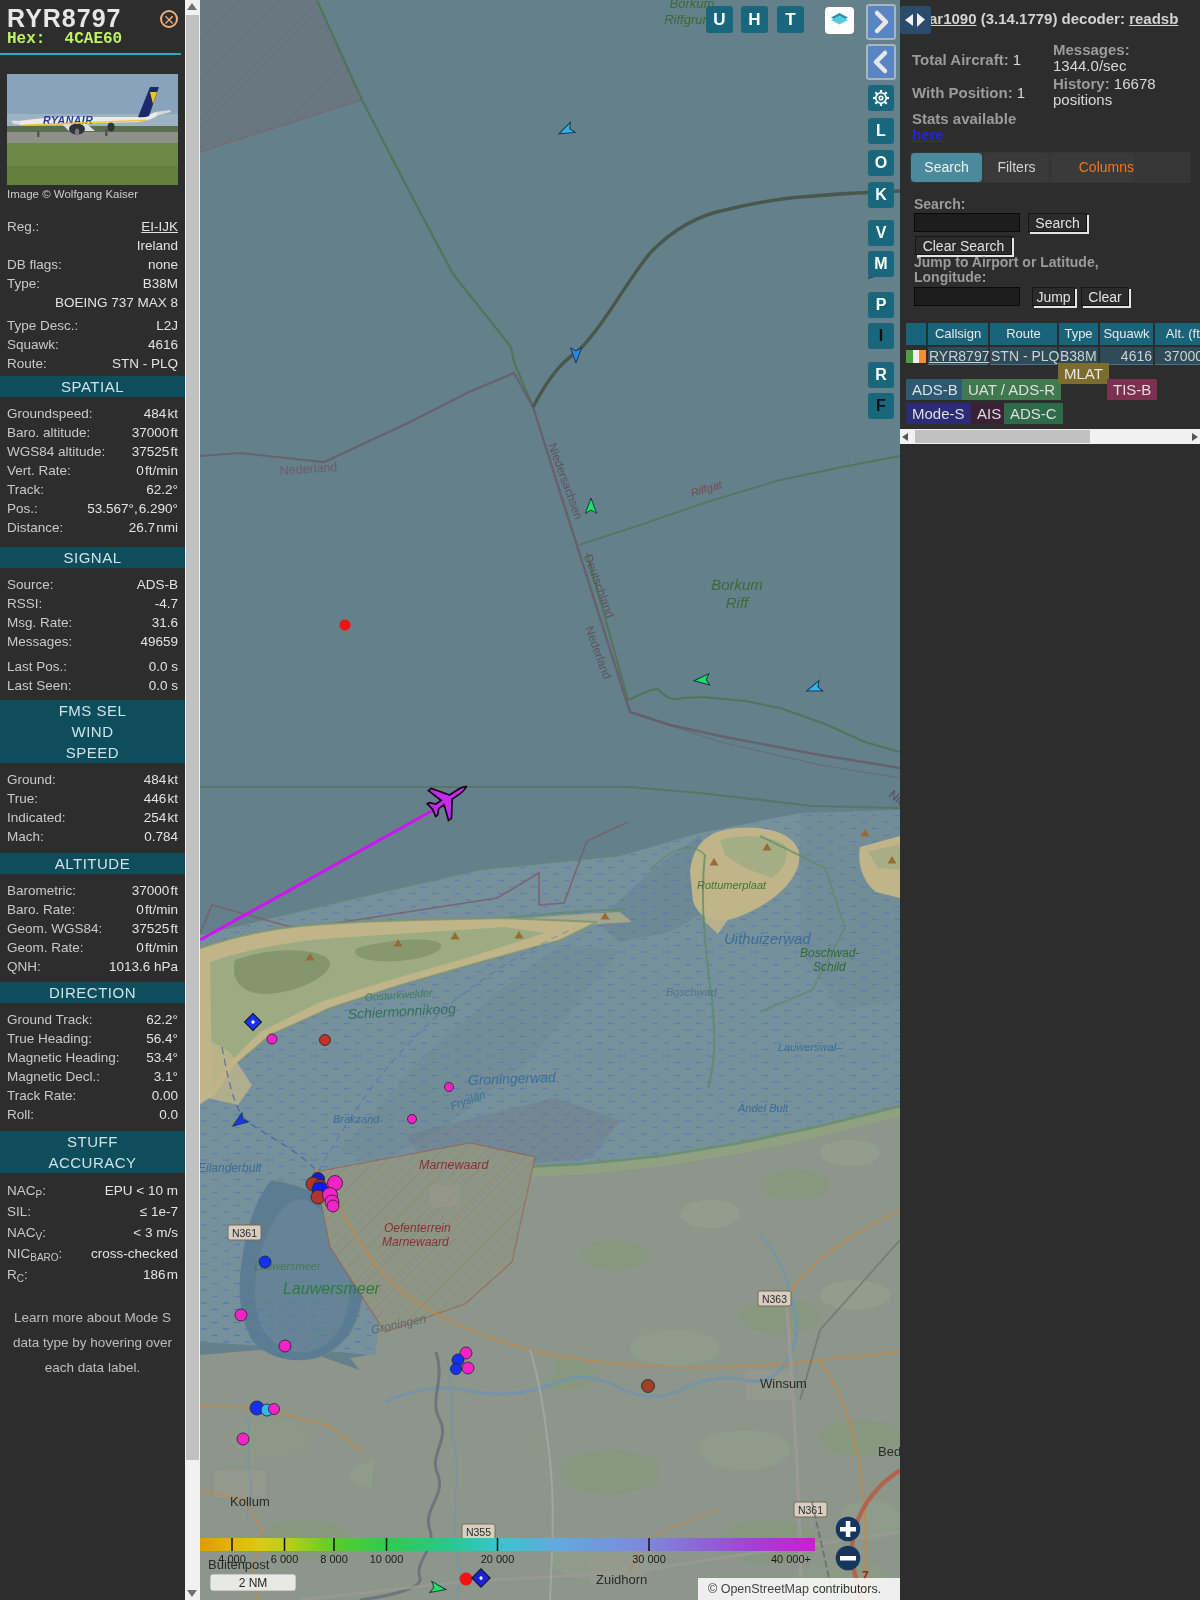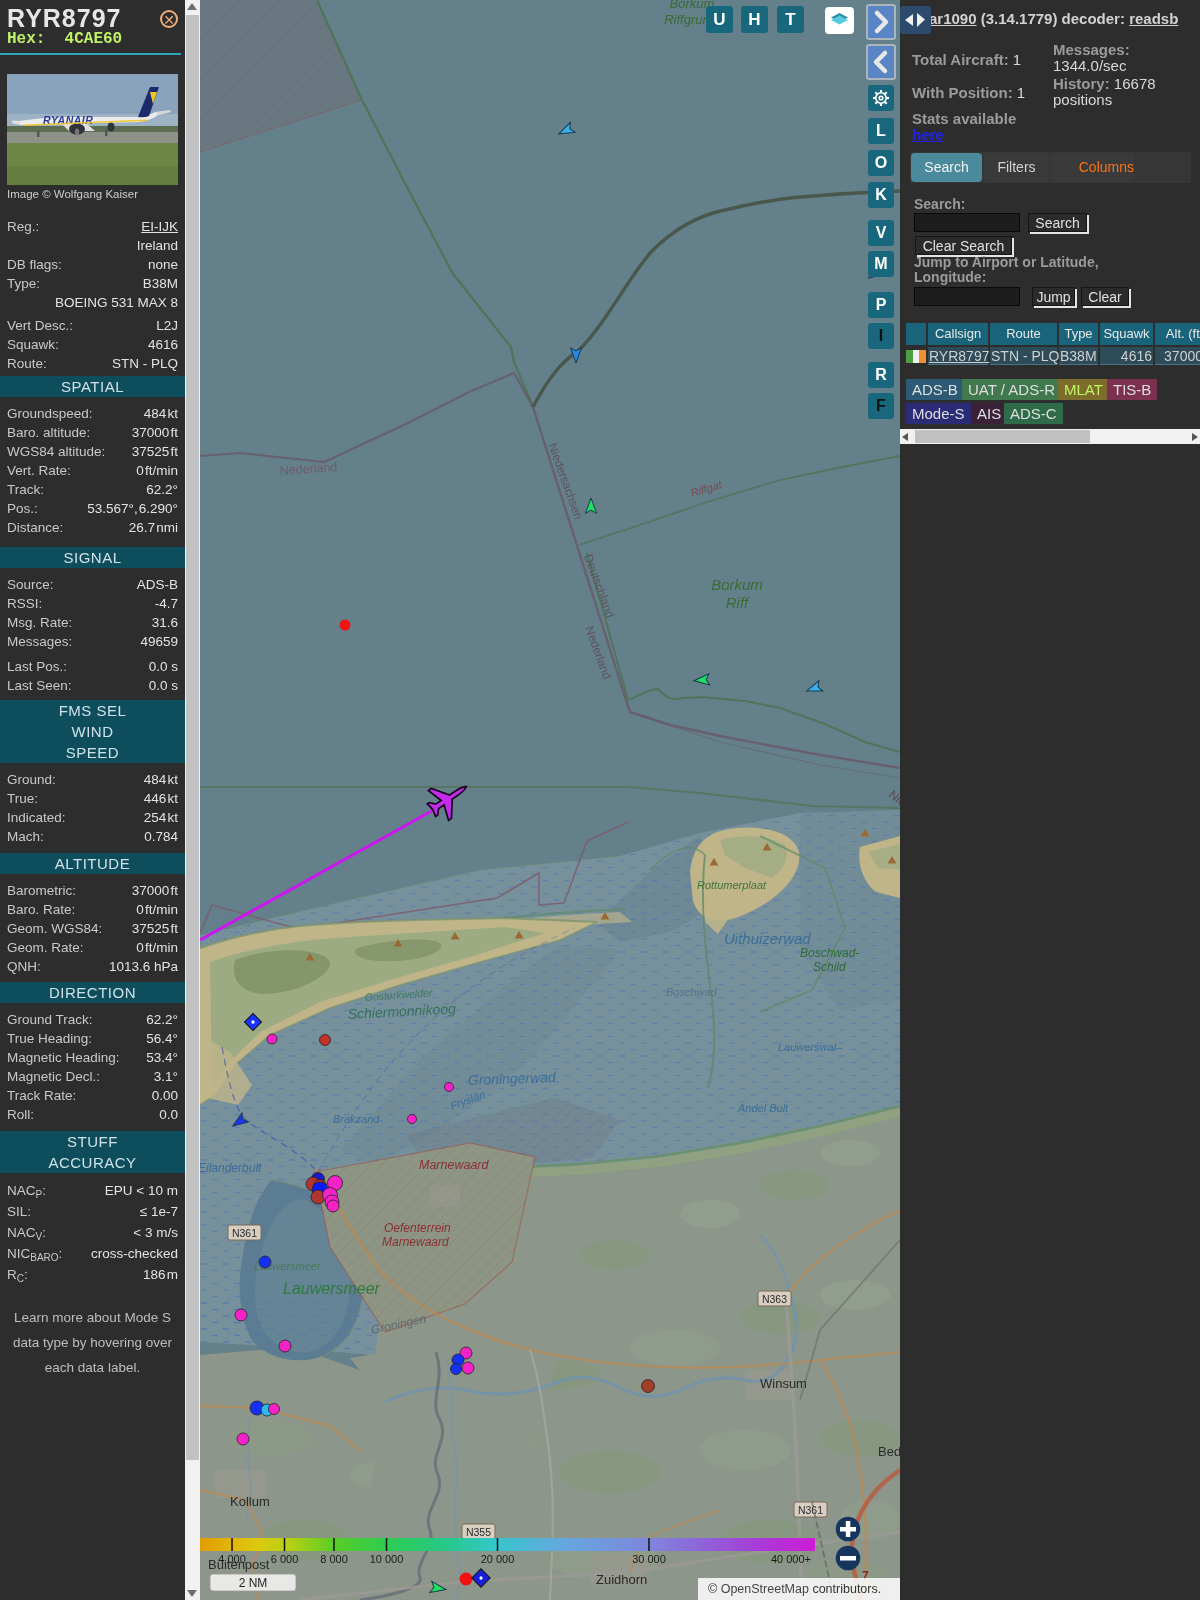--- a/index.html
+++ b/index.html
@@ -73,24 +73,24 @@
       </div>
     <div class="row">
         <span>DB flags:</span>
         <b>none</b>
       </div>
     <div class="row">
         <span>Type:</span>
         <b>B38M</b>
       </div>
     <div class="row" style="justify-content:flex-end;">
-        <b>BOEING 531 MAX 8</b>
+        <b>BOEING 737 MAX 8</b>
       </div>
     <div class="row" style="margin-top:4px;">
-        <span>Vert Desc.:</span>
+        <span>Type Desc.:</span>
         <b>L2J</b>
       </div>
     <div class="row">
         <span>Squawk:</span>
         <b>4616</b>
       </div>
     <div class="row">
         <span>Route:</span>
         <b>STN - PLQ</b>
       </div>
@@ -616,21 +616,21 @@
     </div>
     <div class="tc" style="left:22px; width:60px;"><span style="text-decoration:underline;">RYR8797</span></div>
     <div class="tc" style="left:84px; width:67px;">STN - PLQ</div>
     <div class="tc" style="left:153px; width:39px;">B38M</div>
     <div class="tc" style="left:194px; width:53px; text-align:right;">4616</div>
     <div class="tc" style="left:249px; width:49px; text-align:right;">37000</div>
   </div>
 
   <div class="badge" style="left:6px; top:379px; background:#2c5a74;">ADS-B</div>
   <div class="badge" style="left:62px; top:379px; background:#41794e;">UAT / ADS-R</div>
-  <div class="badge" style="left:158px; top:379px; background:#7c6d2c; color:#bef264;">MLAT</div>
+  <div class="badge" style="left:158px; top:363px; background:#7c6d2c; color:#e5e5e5;">MLAT</div>
   <div class="badge" style="left:207px; top:379px; background:#7c3150;">TIS-B</div>
   <div class="badge" style="left:6px; top:403px; background:#2b2b78;">Mode-S</div>
   <div class="badge" style="left:71px; top:403px; background:#3a2138;">AIS</div>
   <div class="badge" style="left:104px; top:403px; background:#2e6b49;">ADS-C</div>
 
   <div style="position:absolute; left:0; top:429px; width:300px; height:15px; background:#f1f1f1;">
     <div style="position:absolute; left:2px; top:3.5px; width:0; height:0; border-top:4.5px solid transparent; border-bottom:4.5px solid transparent; border-right:6px solid #555;"></div>
     <div style="position:absolute; left:15px; top:1px; width:175px; height:13px; background:#c1c1c1;"></div>
     <div style="position:absolute; right:2px; top:3.5px; width:0; height:0; border-top:4.5px solid transparent; border-bottom:4.5px solid transparent; border-left:6px solid #555;"></div>
   </div>

